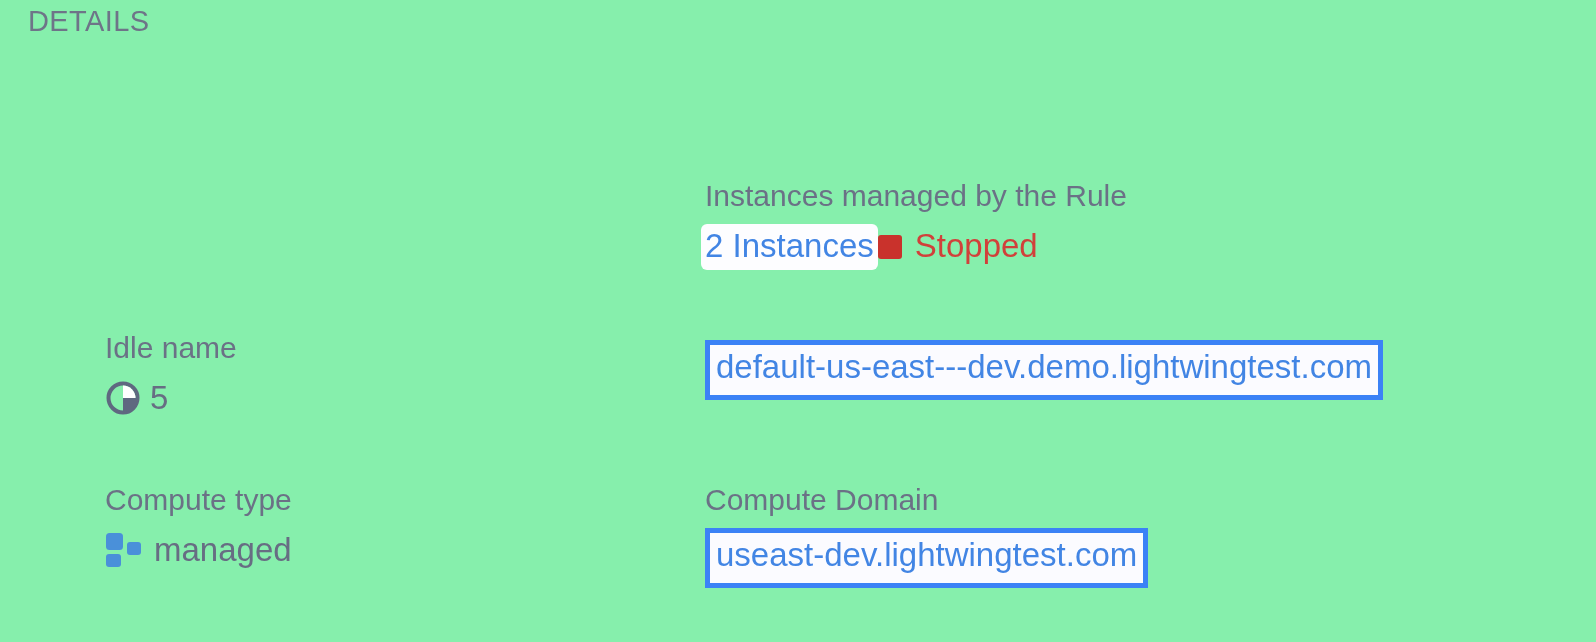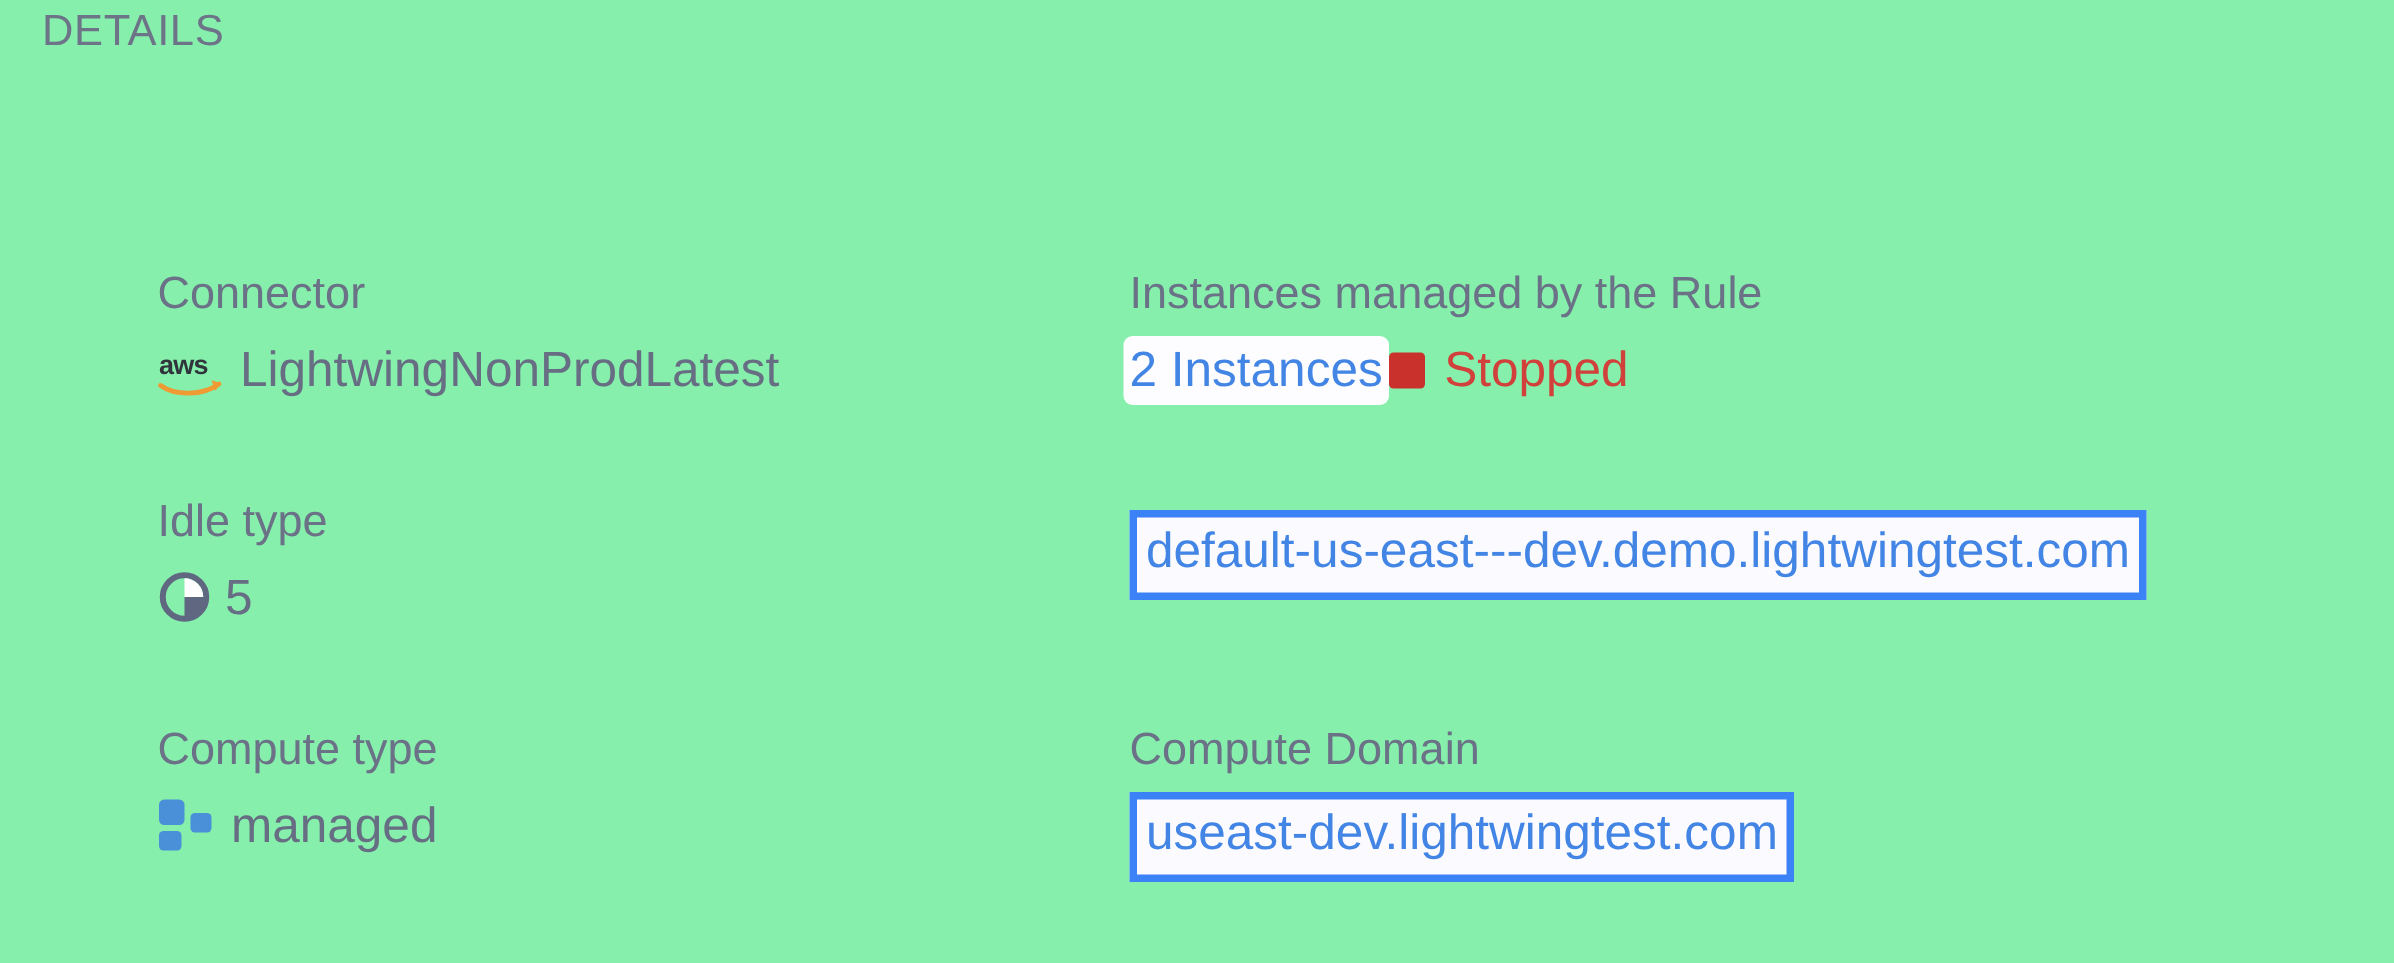--- a/index.html
+++ b/index.html
@@ -45,21 +45,21 @@
   .detail-row {
     position: relative;
     height: 152px;
   }
 
   .field {
     position: absolute;
     top: 0;
   }
   .field.col-left  { left: 105px; }
-  .field.col-right { left: 705px; margin-left: 48px; }
+  .field.col-right { left: 705px; }
 
   .field-label {
     font-size: 30px;
     line-height: 36px;
     color: #6b7186;
     font-weight: 400;
     white-space: nowrap;
   }
 
   .field-value {
@@ -147,49 +147,36 @@
 <body>
 
 <div class="page">
 
   <div class="section-title">DETAILS</div>
 
   <div class="detail-grid">
 
     <div class="detail-row">
 
-      <div class="field col-left">
-        <div class="field-label">Connector</div>
-        <div class="field-value">
-          <span class="icon icon-aws">
-            <svg viewBox="0 0 46 40" width="46" height="40" aria-hidden="true">
-              <text x="1" y="21" font-family="Liberation Sans, sans-serif" font-size="18" font-weight="700" fill="#30343b" letter-spacing="-0.5">aws</text>
-              <path d="M2 29 C12 36, 30 36, 41 28" stroke="#ef9a32" stroke-width="3.2" fill="none" stroke-linecap="round"></path>
-              <path d="M36 25.5 L42.5 27.5 L38.5 32.5 Z" fill="#ef9a32"></path>
-            </svg>
-          </span>
-          <span class="value-text">LightwingNonProdLatest</span>
-        </div>
-      </div>
 
       <div class="field col-right">
         <div class="field-label">Instances managed by the Rule</div>
         <div class="field-value">
           <span class="instances-chip">2 Instances</span>
           <span class="icon-stop-square"></span>
           <span class="status-stopped">Stopped</span>
         </div>
       </div>
 
     </div>
 
     <div class="detail-row">
 
       <div class="field col-left">
-        <div class="field-label">Idle type</div>
+        <div class="field-label">Idle name</div>
         <div class="field-value">
           <span class="icon icon-clock">
             <svg viewBox="0 0 36 36" width="36" height="36" aria-hidden="true">
               <circle cx="18" cy="18" r="14.5" fill="none" stroke="#5f6880" stroke-width="4"></circle>
               <path d="M18 18 L18 5.5 A12.5 12.5 0 0 1 30.5 18 Z" fill="#ffffff"></path>
               <path d="M18 18 L32.5 18 A14.5 14.5 0 0 1 18 32.5 Z" fill="#5f6880"></path>
             </svg>
           </span>
           <span class="value-text">5</span>
         </div>

